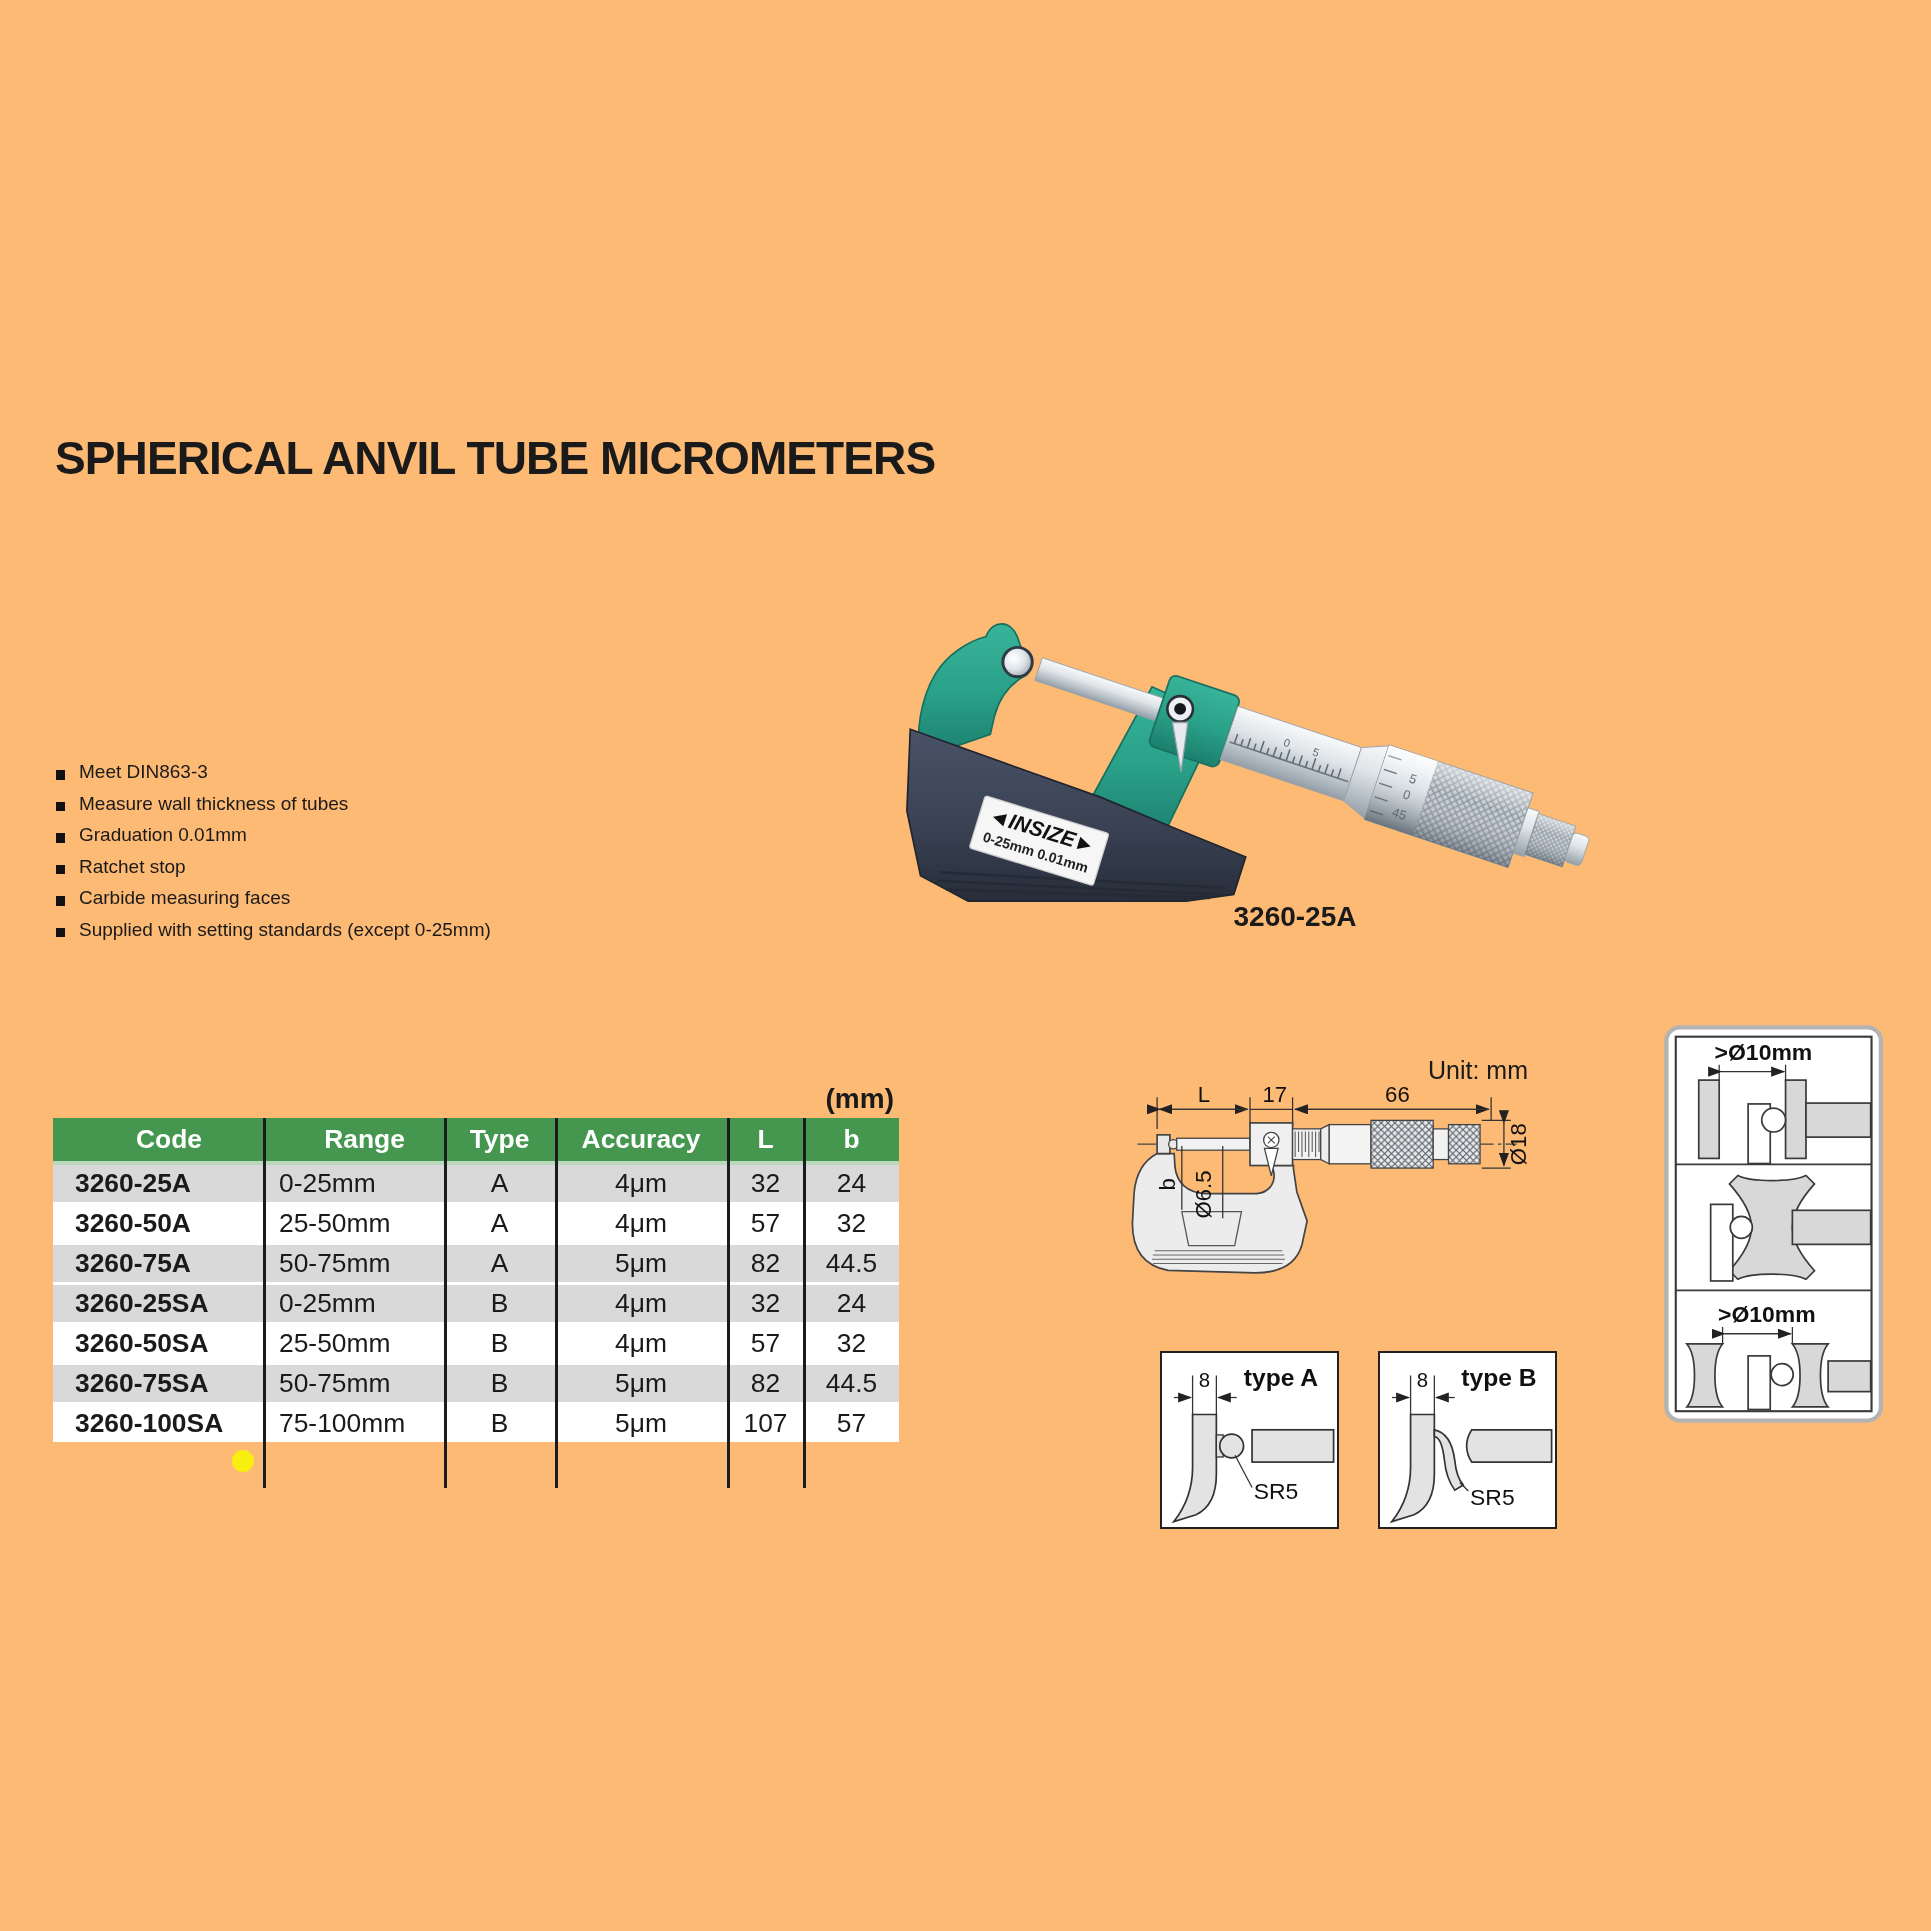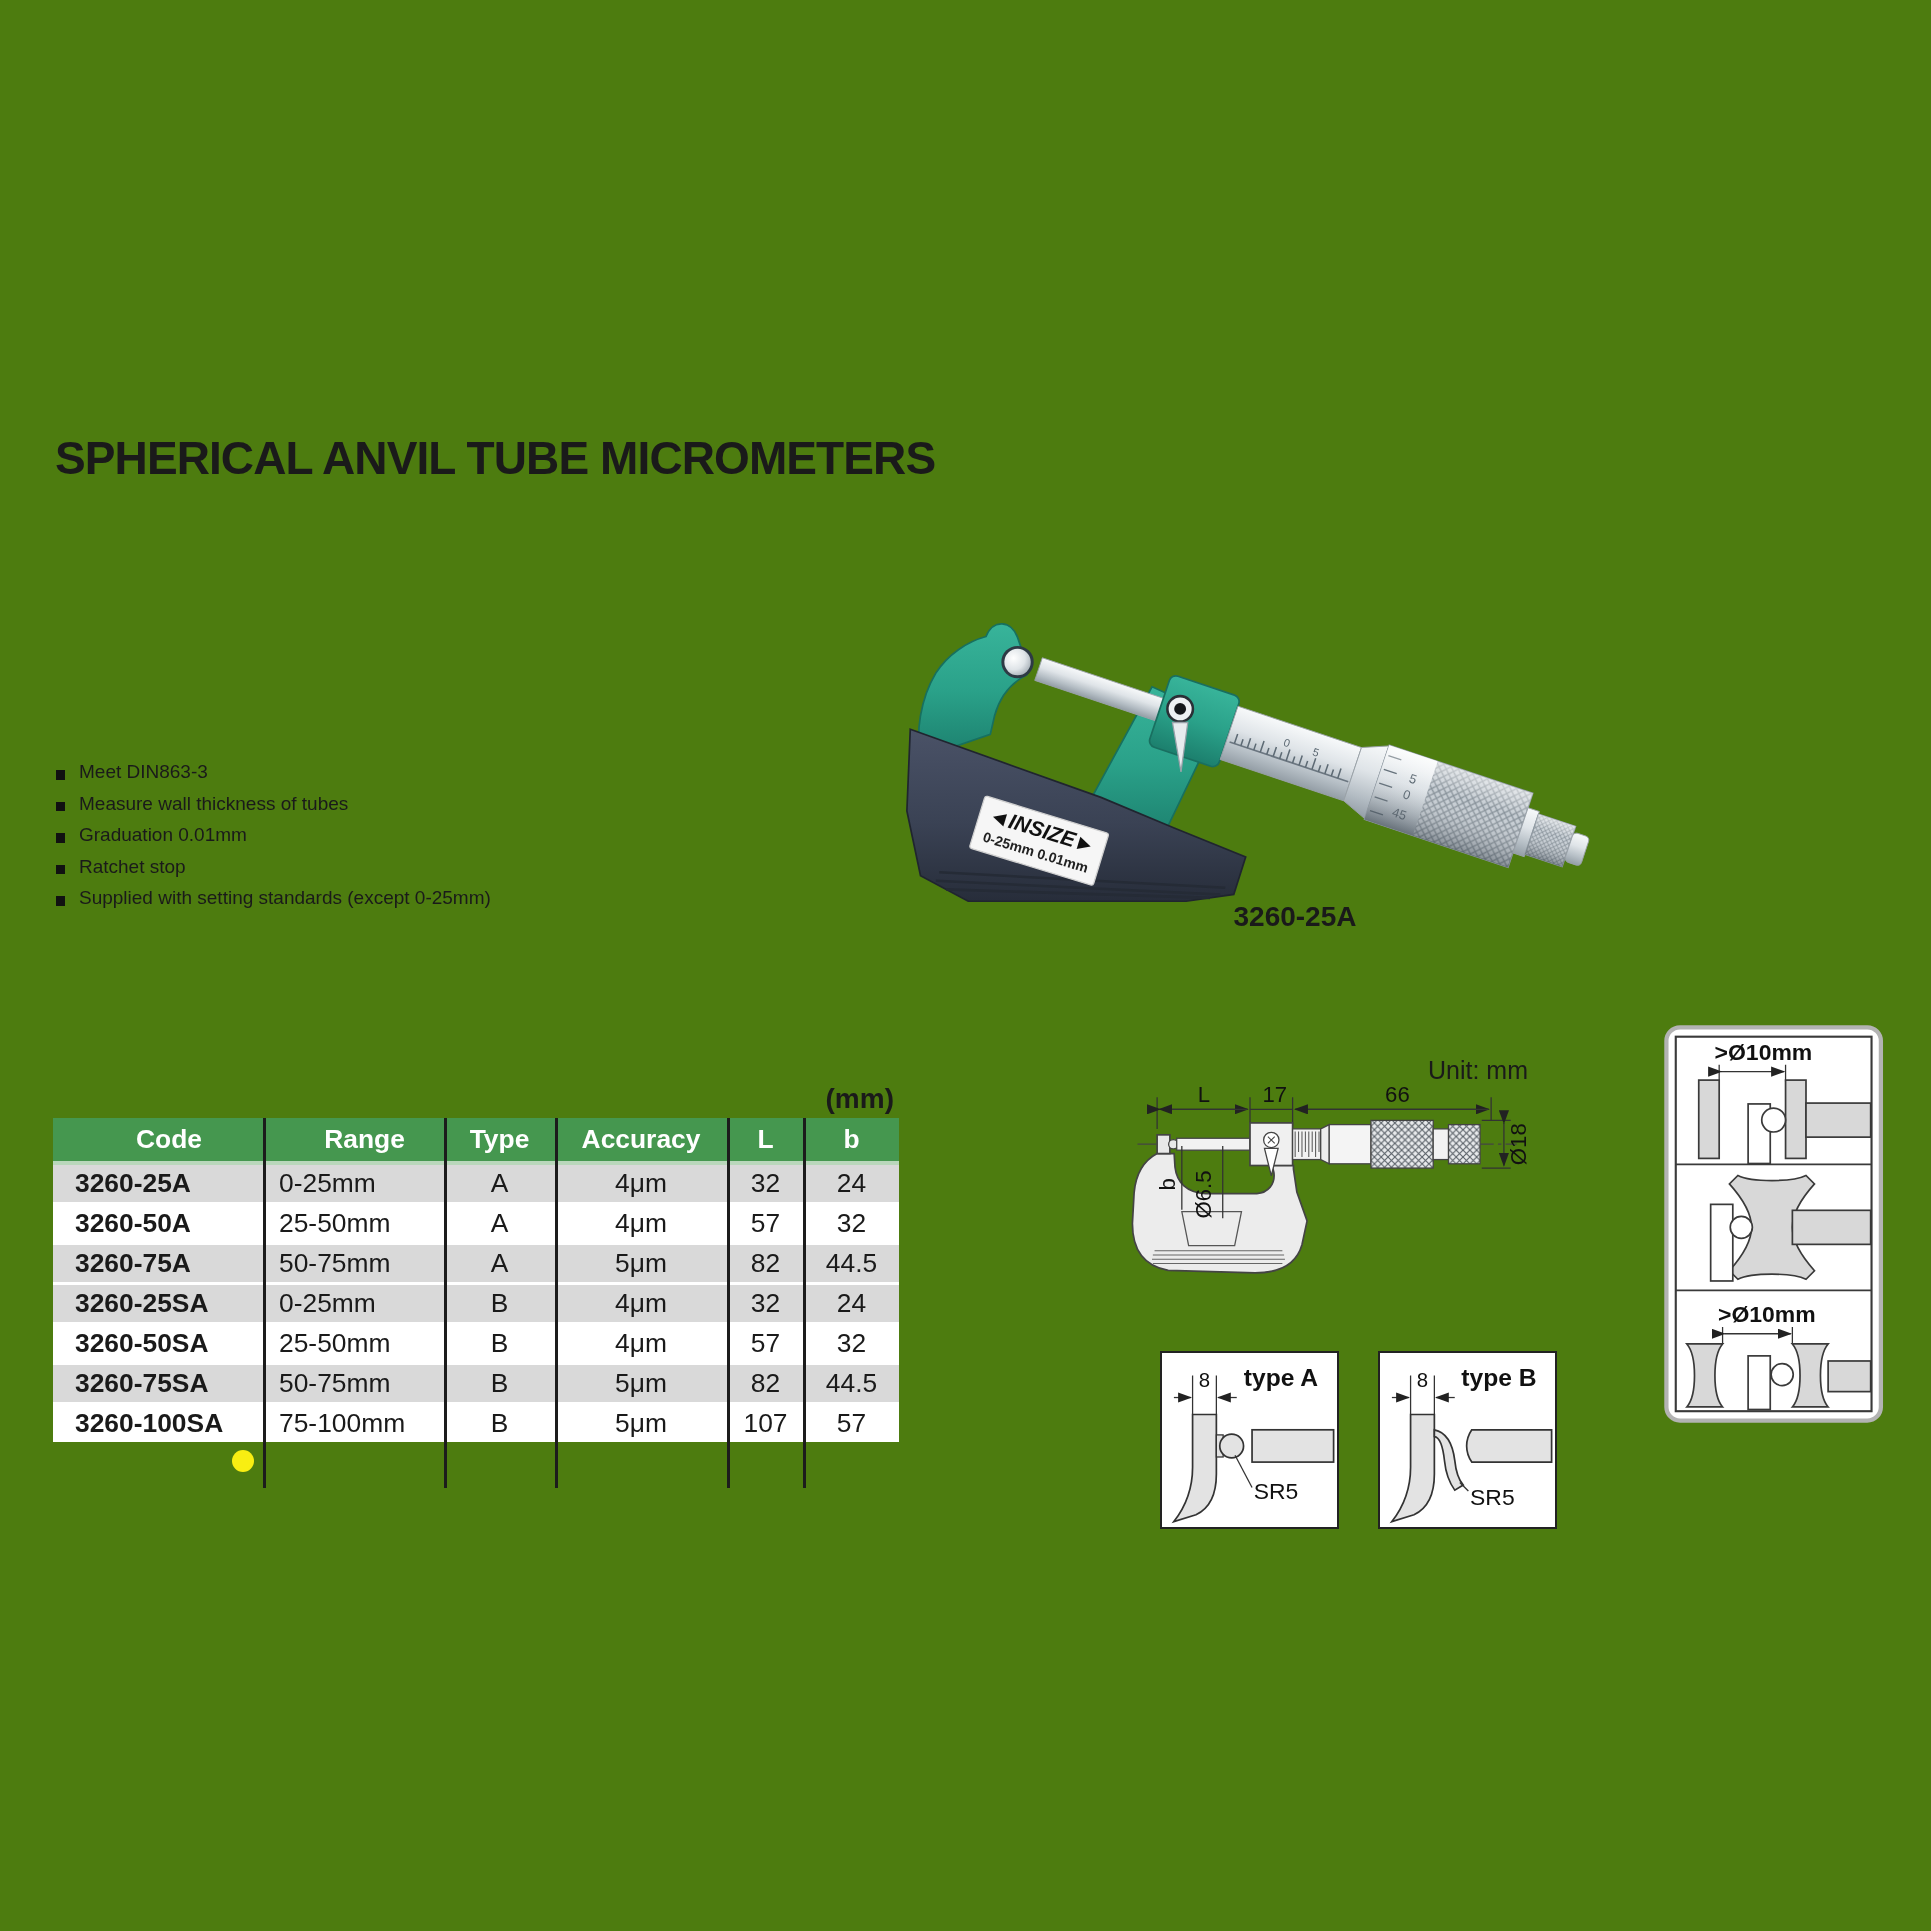--- a/index.html
+++ b/index.html
@@ -1,17 +1,17 @@
 <!DOCTYPE html>
 <html style="font-size:13.6px"><head>
 <meta charset="utf-8">
 <style>
   html,body { margin:0; padding:0; background:#ffffff; }
   #page {
-    position:relative; width:1932px; height:1932px; background:#4d7c0f;
+    position:relative; width:1932px; height:1932px; background:#fdba74;
     font-family:"Liberation Sans", sans-serif; color:#1a1a1a; overflow:hidden;
   }
   .title {
     position:absolute; left:55px; top:431px;
     font-size:46px; font-weight:bold; letter-spacing:-0.9px; white-space:nowrap;
   }
   ul.features { position:absolute; left:56px; top:761px; list-style:none; margin:0; padding:0; }
   ul.features li { display:flex; align-items:flex-start; height:31.5px; font-size:19px; white-space:nowrap; }
   ul.features .bullet { width:9.4px; height:9.4px; background:#111; margin:9.4px 13.6px 0 0; flex:none; }
 
@@ -75,20 +75,24 @@
         <span class="bullet"></span>
         <span>Measure wall thickness of tubes</span>
       </li>
     <li>
         <span class="bullet"></span>
         <span>Graduation 0.01mm</span>
       </li>
     <li>
         <span class="bullet"></span>
         <span>Ratchet stop</span>
+      </li>
+    <li>
+        <span class="bullet"></span>
+        <span>Carbide measuring faces</span>
       </li>
     <li>
         <span class="bullet"></span>
         <span>Supplied with setting standards (except 0-25mm)</span>
       </li>
   </ul>
 
   <svg class="photo-svg" viewBox="0 0 860 390">
     <defs>
       <linearGradient id="steelV" x1="0" y1="0" x2="0" y2="1">

